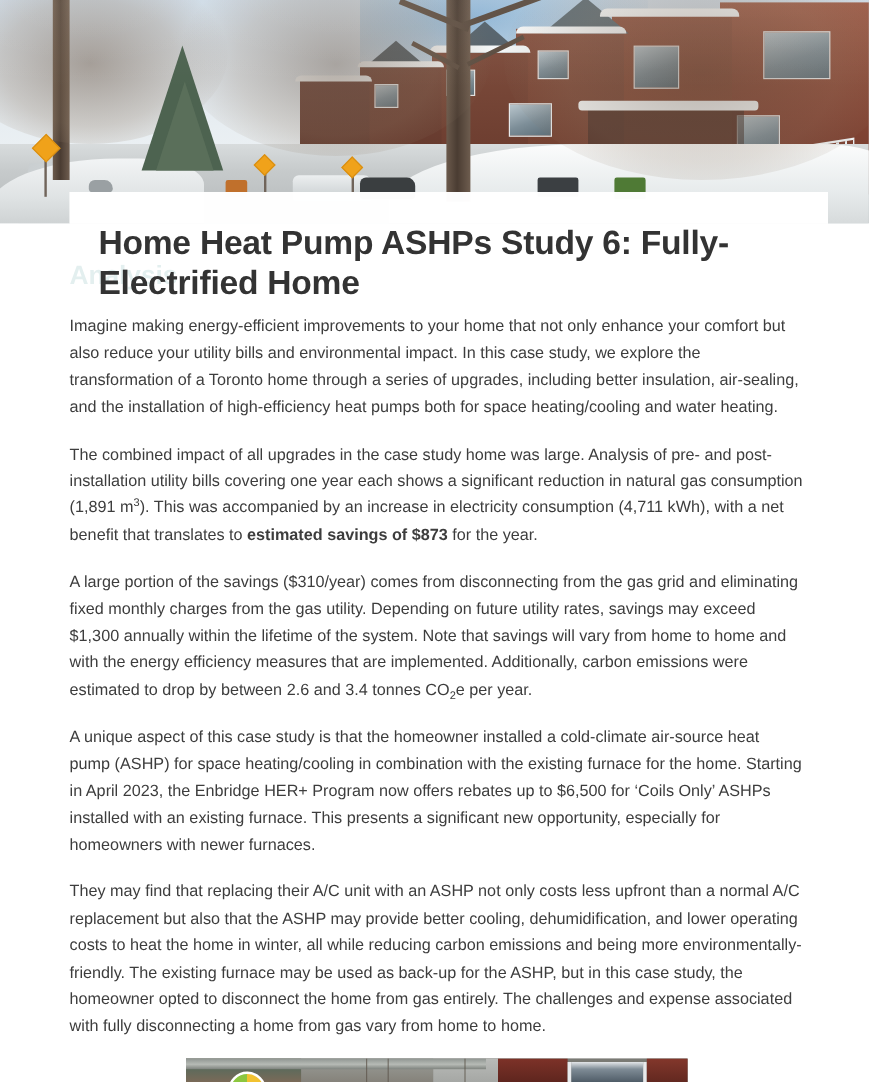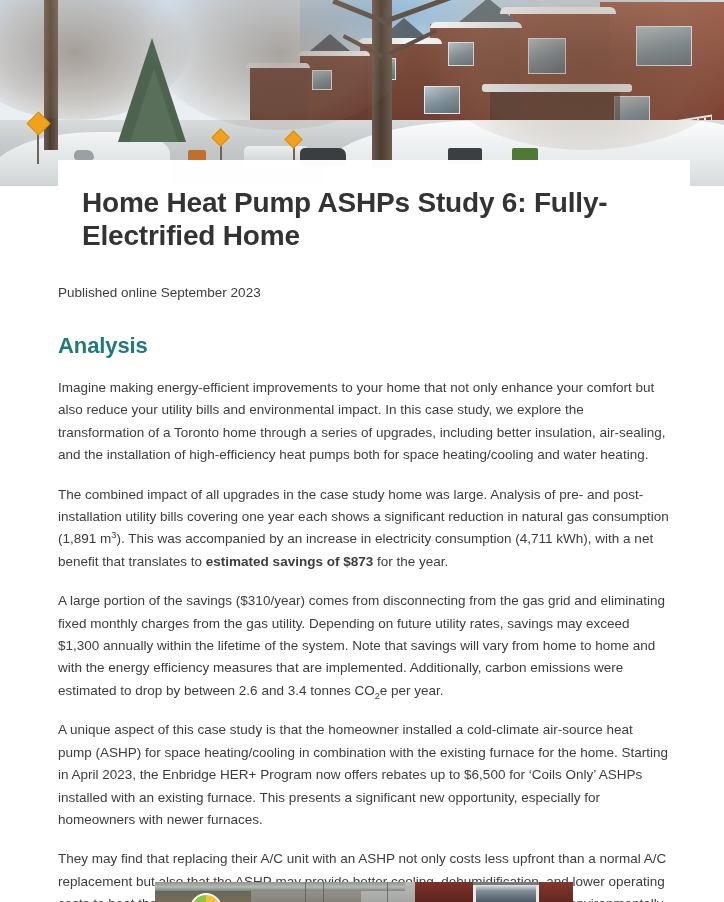--- a/index.html
+++ b/index.html
@@ -324,21 +324,20 @@
 
   <div style="position:absolute; left:58px; top:160px; width:632px; height:26px; background:rgba(255,255,255,0.86); z-index:4;"></div>
 </div>
 
 <div class="title-overlay">
   <h1 class="doc-title">Home Heat Pump ASHPs Study 6: Fully-Electrified Home</h1>
 </div>
 
 <div class="content">
 
-  <p class="published">Published online September 2023</p>
 
   <h2 class="section-title">Analysis</h2>
 
   <p class="para">Imagine making energy-efficient improvements to your home that not only enhance your comfort but also reduce your utility bills and environmental impact. In this case study, we explore the transformation of a Toronto home through a series of upgrades, including better insulation, air-sealing, and the installation of high-efficiency heat pumps both for space heating/cooling and water heating.</p>
 
   <p class="para"><span>The </span><span class="it">combined</span><span> impact of all upgrades in the case study home was large. Analysis of pre- and post-installation utility bills covering one year each shows a significant reduction in natural gas consumption (1,891 m</span><sup>3</sup><span>). This was accompanied by an increase in electricity consumption (4,711 kWh), with a net benefit that translates to </span><span class="bd">estimated savings of $873</span><span> for the year.</span></p>
 
   <p class="para"><span>A large portion of the savings ($310/year) comes from disconnecting from the gas grid and eliminating fixed monthly charges from the gas utility. Depending on future utility rates, savings may exceed $1,300 annually within the lifetime of the system. Note that savings will vary from home to home and with the energy efficiency measures that are implemented. Additionally, carbon emissions were estimated to drop by between 2.6 and 3.4 tonnes CO</span><sub>2</sub><span>e per year.</span></p>
 
   <p class="para"><span>A unique aspect of this case study is that the homeowner installed a cold-climate air-source heat pump (ASHP) for space heating/cooling in combination with the </span><span class="it">existing</span><span> furnace for the home. Starting in April 2023, the Enbridge HER+ Program now offers rebates up to $6,500 for ‘Coils Only’ ASHPs installed with an existing furnace. This presents a significant new opportunity, especially for homeowners with newer furnaces.</span></p>

